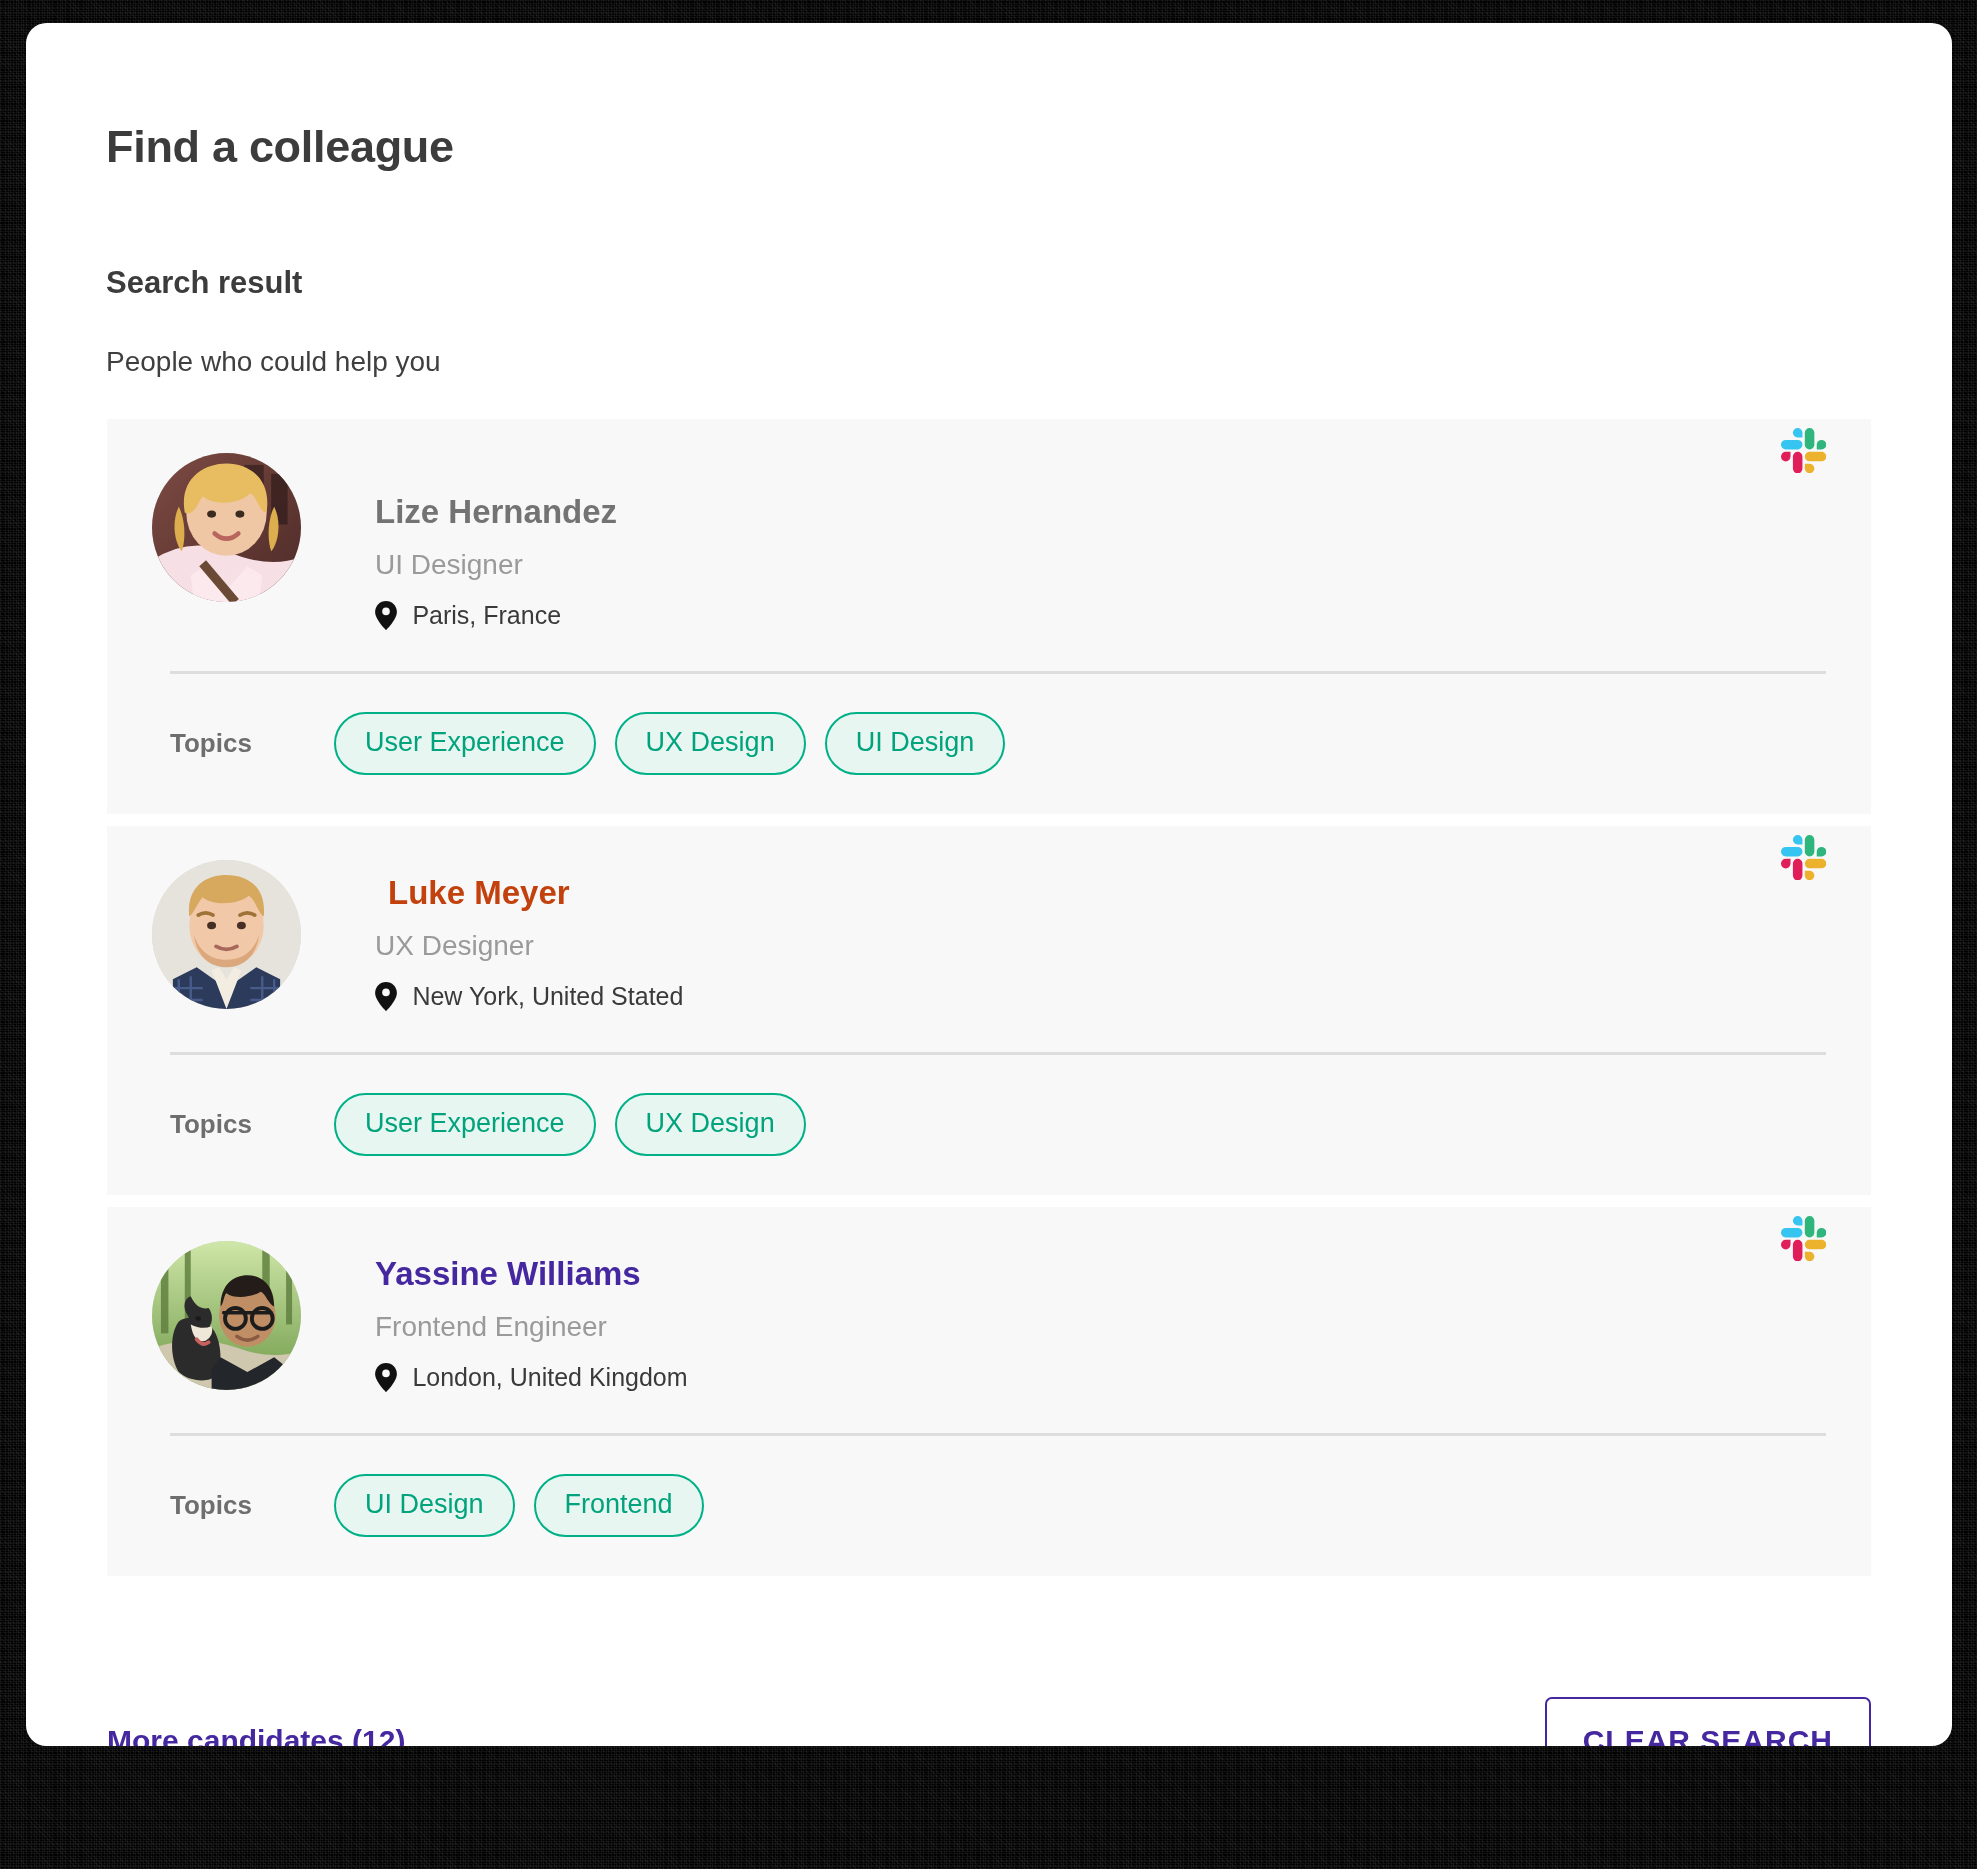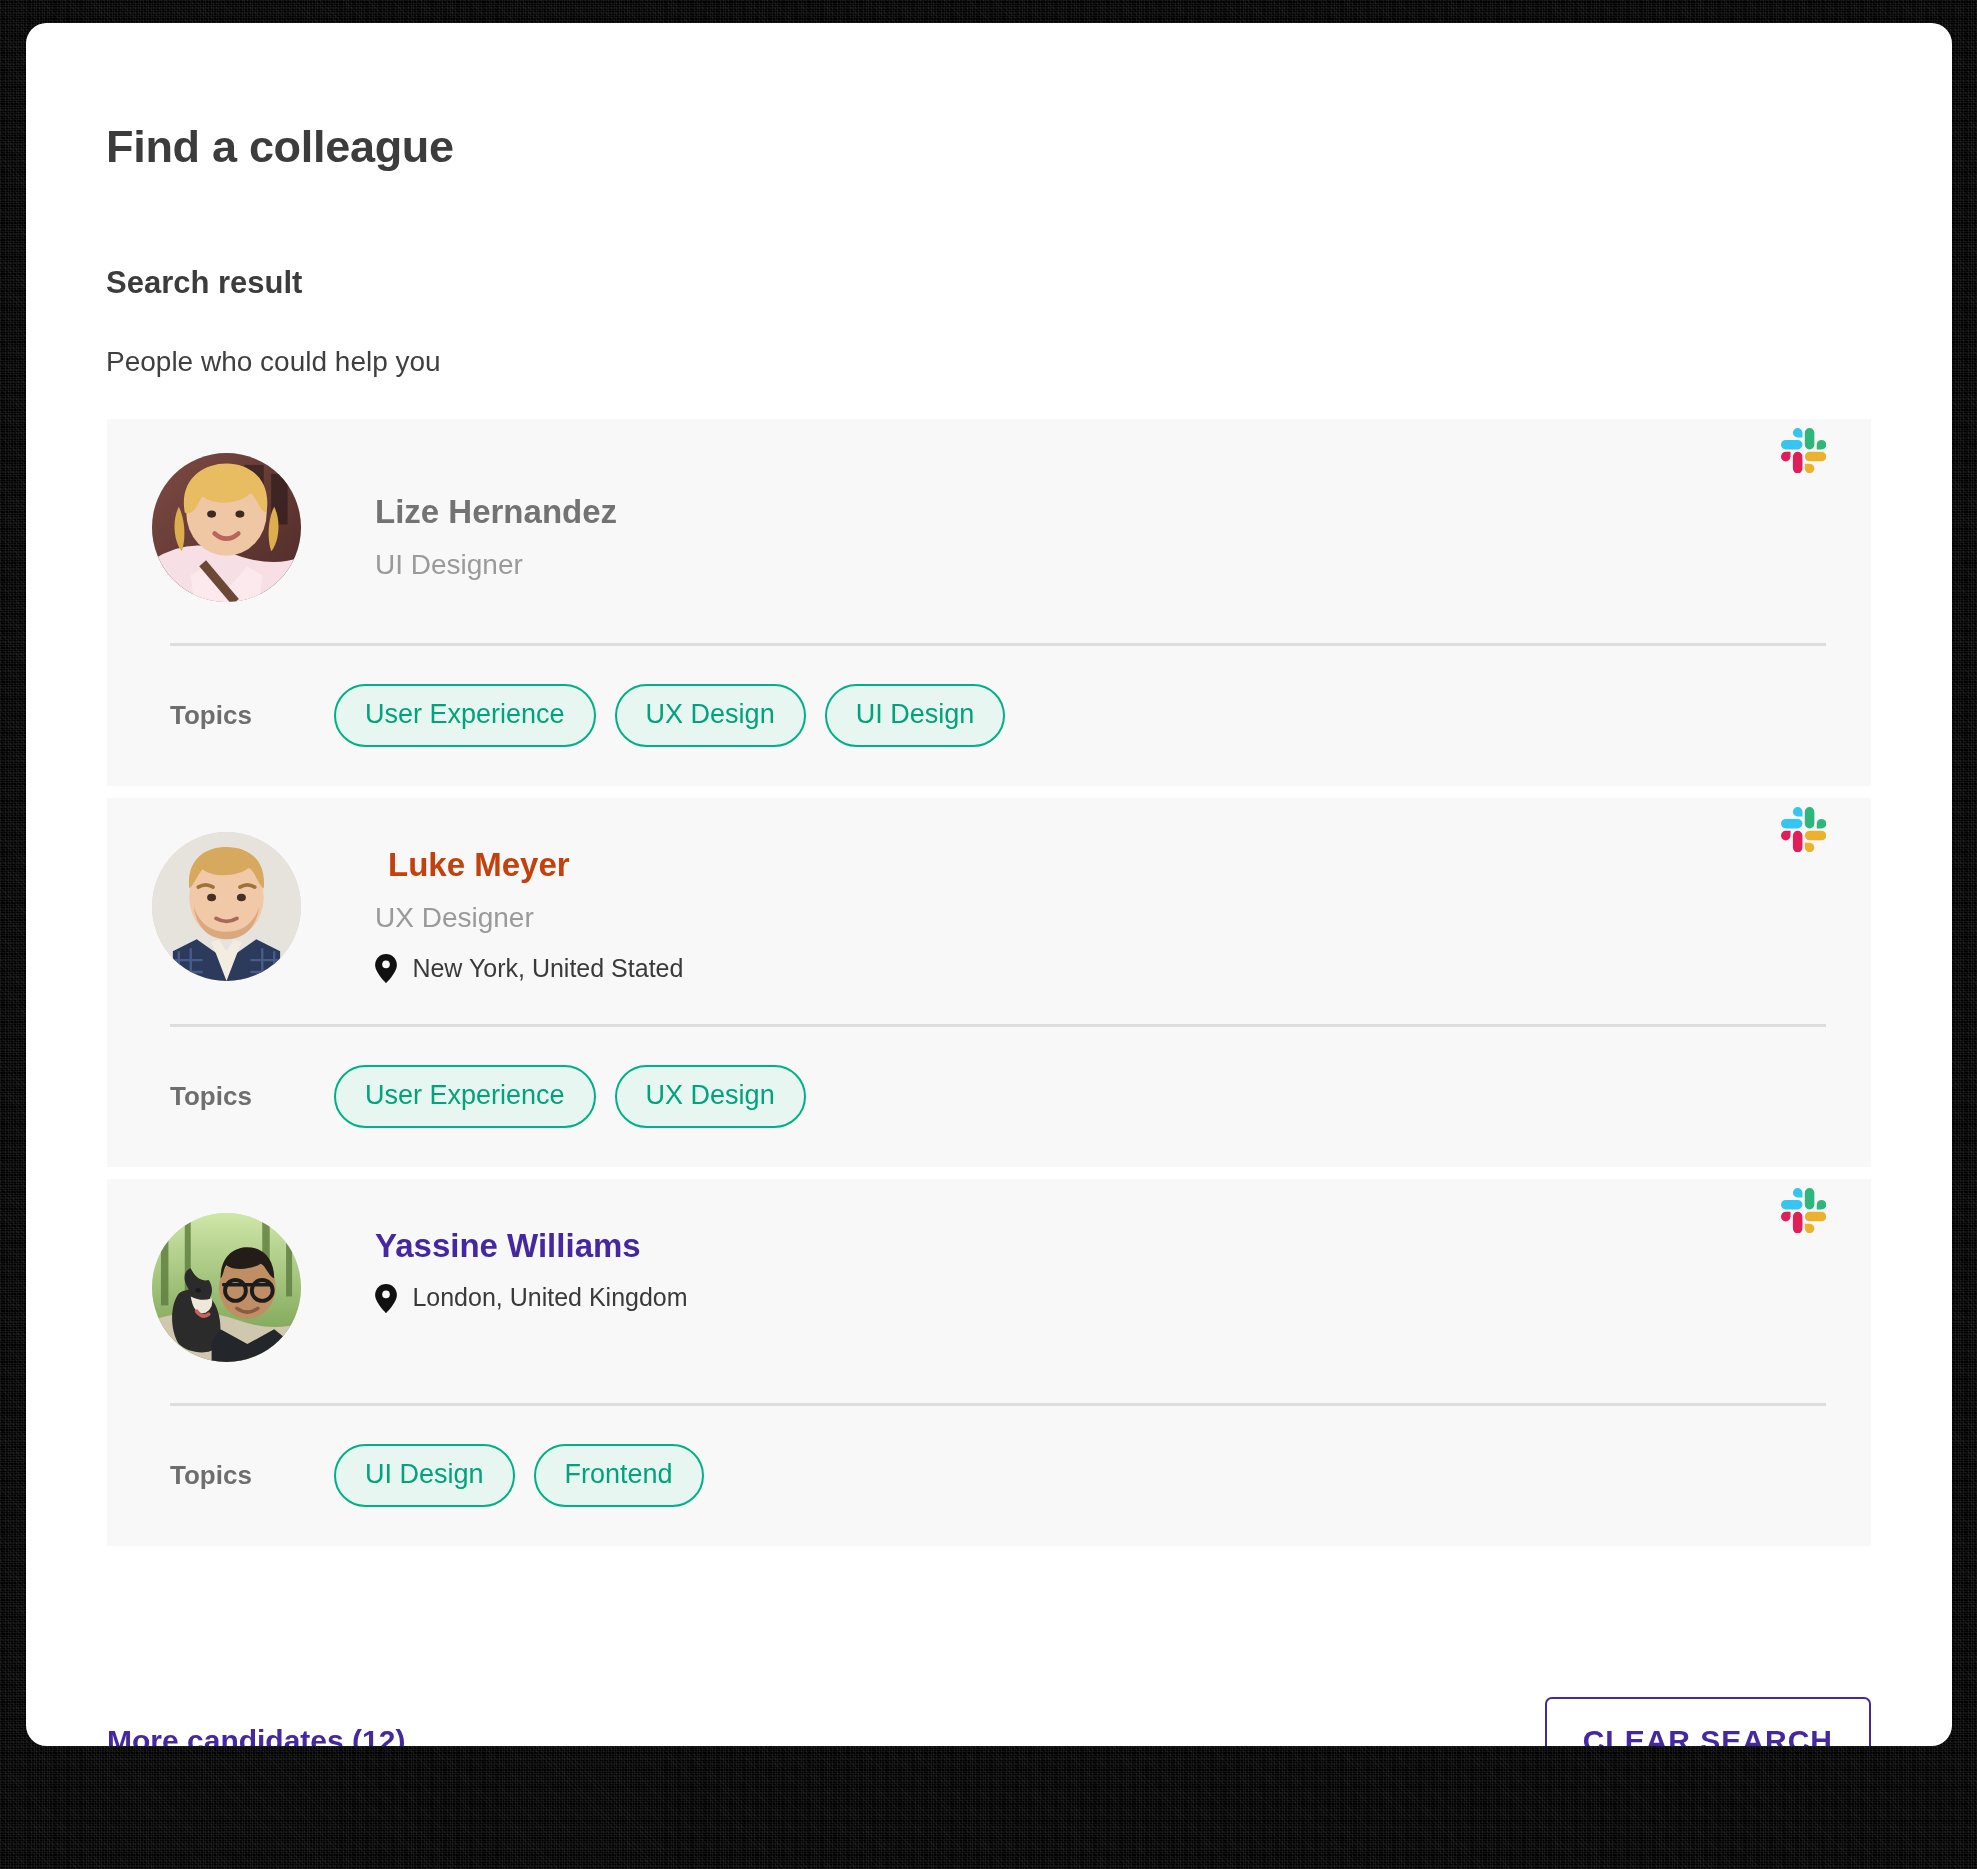--- a/index.html
+++ b/index.html
@@ -258,20 +258,29 @@
      <ellipse cx="40" cy="41" rx="3" ry="2.4" fill="#3a2a20"></ellipse>
      <ellipse cx="59" cy="41" rx="3" ry="2.4" fill="#3a2a20"></ellipse>
      <path d="M42 54q8 7 16 0" stroke="#b8655e" stroke-width="3" fill="none" stroke-linecap="round"></path>
      <path d="M36 76 L50 92 L64 76 L74 82 L72 100 L28 100 L26 82Z" fill="#fbe9ee"></path>
      <path d="M34 74 l22 26" stroke="#6b4a35" stroke-width="6" fill="none"></path>
    </svg>
             </div>
       <div class="person-meta">
         <div class="person-name" style="color: #737373; margin-top: 26px;">Lize Hernandez</div>
         <div class="person-role">UI Designer</div>
+        <div class="person-loc">
+          <span class="pin-icon">
+            <svg viewBox="0 0 24 32" xmlns="http://www.w3.org/2000/svg">
+              <path d="M12 0C5.37 0 0 5.37 0 12c0 8.4 12 20 12 20s12-11.6 12-20C24 5.37 18.63 0 12 0z" fill="#111111"></path>
+              <circle cx="12" cy="11.5" r="4.2" fill="#f8f8f8"></circle>
+            </svg>
+          </span>
+          <span class="loc-text">Paris, France</span>
+        </div>
       </div>
       <div class="slack-icon">
         <svg viewBox="0 0 122 122" xmlns="http://www.w3.org/2000/svg">
           <path d="M25.8 77.6a12.9 12.9 0 1 1-12.9-12.9h12.9v12.9z" fill="#E01E5A"></path>
           <path d="M32.3 77.6a12.9 12.9 0 0 1 25.8 0v32.3a12.9 12.9 0 1 1-25.8 0V77.6z" fill="#E01E5A"></path>
           <path d="M45.2 25.8a12.9 12.9 0 1 1 12.9-12.9v12.9H45.2z" fill="#36C5F0"></path>
           <path d="M45.2 32.3a12.9 12.9 0 0 1 0 25.8H12.9a12.9 12.9 0 1 1 0-25.8h32.3z" fill="#36C5F0"></path>
           <path d="M96.9 45.2a12.9 12.9 0 1 1 12.9 12.9H96.9V45.2z" fill="#2EB67D"></path>
           <path d="M90.4 45.2a12.9 12.9 0 0 1-25.8 0V12.9a12.9 12.9 0 1 1 25.8 0v32.3z" fill="#2EB67D"></path>
           <path d="M77.5 96.9a12.9 12.9 0 1 1-12.9 12.9V96.9h12.9z" fill="#ECB22E"></path>
@@ -374,20 +383,21 @@
      <path d="M46 44c0-15 9-21 18-21s18 6 18 21c-4-2-6-9-9-10-6 4-18 5-23 1-2 2-2 7-4 9z" fill="#241c18"></path>
      <rect x="47" y="47" width="34" height="2.4" rx="1" fill="#1c1c1c"></rect>
      <circle cx="56" cy="52" r="7" fill="none" stroke="#1c1c1c" stroke-width="2.6"></circle>
      <circle cx="74" cy="52" r="7" fill="none" stroke="#1c1c1c" stroke-width="2.6"></circle>
      <path d="M57 64q7 5 14 0" stroke="#8a5a42" stroke-width="2.4" fill="none" stroke-linecap="round"></path>
      <path d="M46 78 L64 88 L82 78 L92 86 L92 100 L40 100 L40 86Z" fill="#23262a"></path>
    </svg>
             </div>
       <div class="person-meta">
         <div class="person-name" style="color: rgb(69, 39, 160);">Yassine Williams</div>
+        <div class="person-role">Frontend Engineer</div>
         <div class="person-loc">
           <span class="pin-icon">
             <svg viewBox="0 0 24 32" xmlns="http://www.w3.org/2000/svg">
               <path d="M12 0C5.37 0 0 5.37 0 12c0 8.4 12 20 12 20s12-11.6 12-20C24 5.37 18.63 0 12 0z" fill="#111111"></path>
               <circle cx="12" cy="11.5" r="4.2" fill="#f8f8f8"></circle>
             </svg>
           </span>
           <span class="loc-text">London, United Kingdom</span>
         </div>
       </div>

